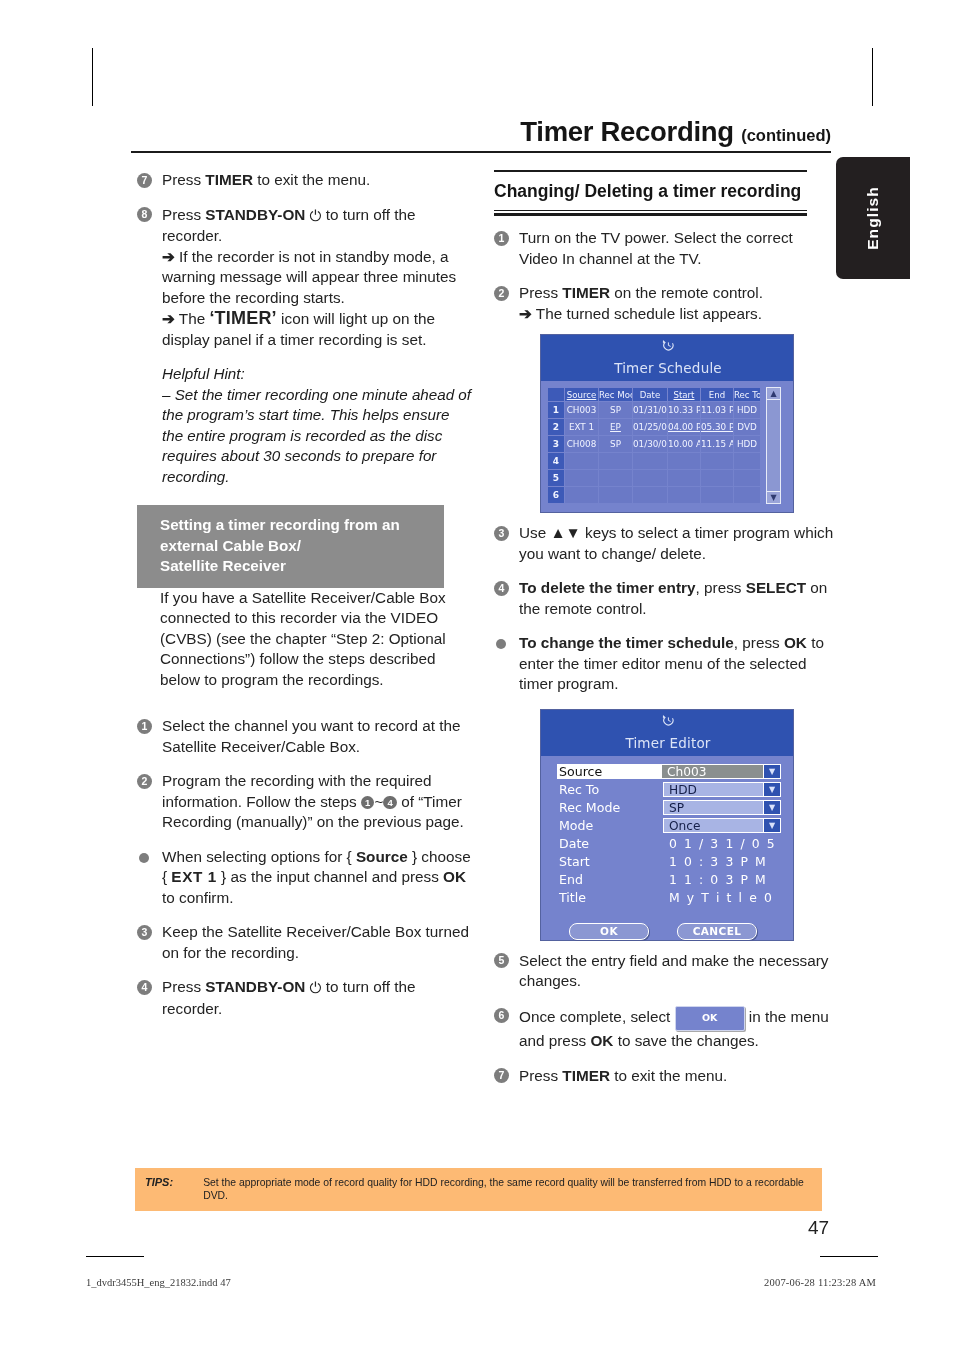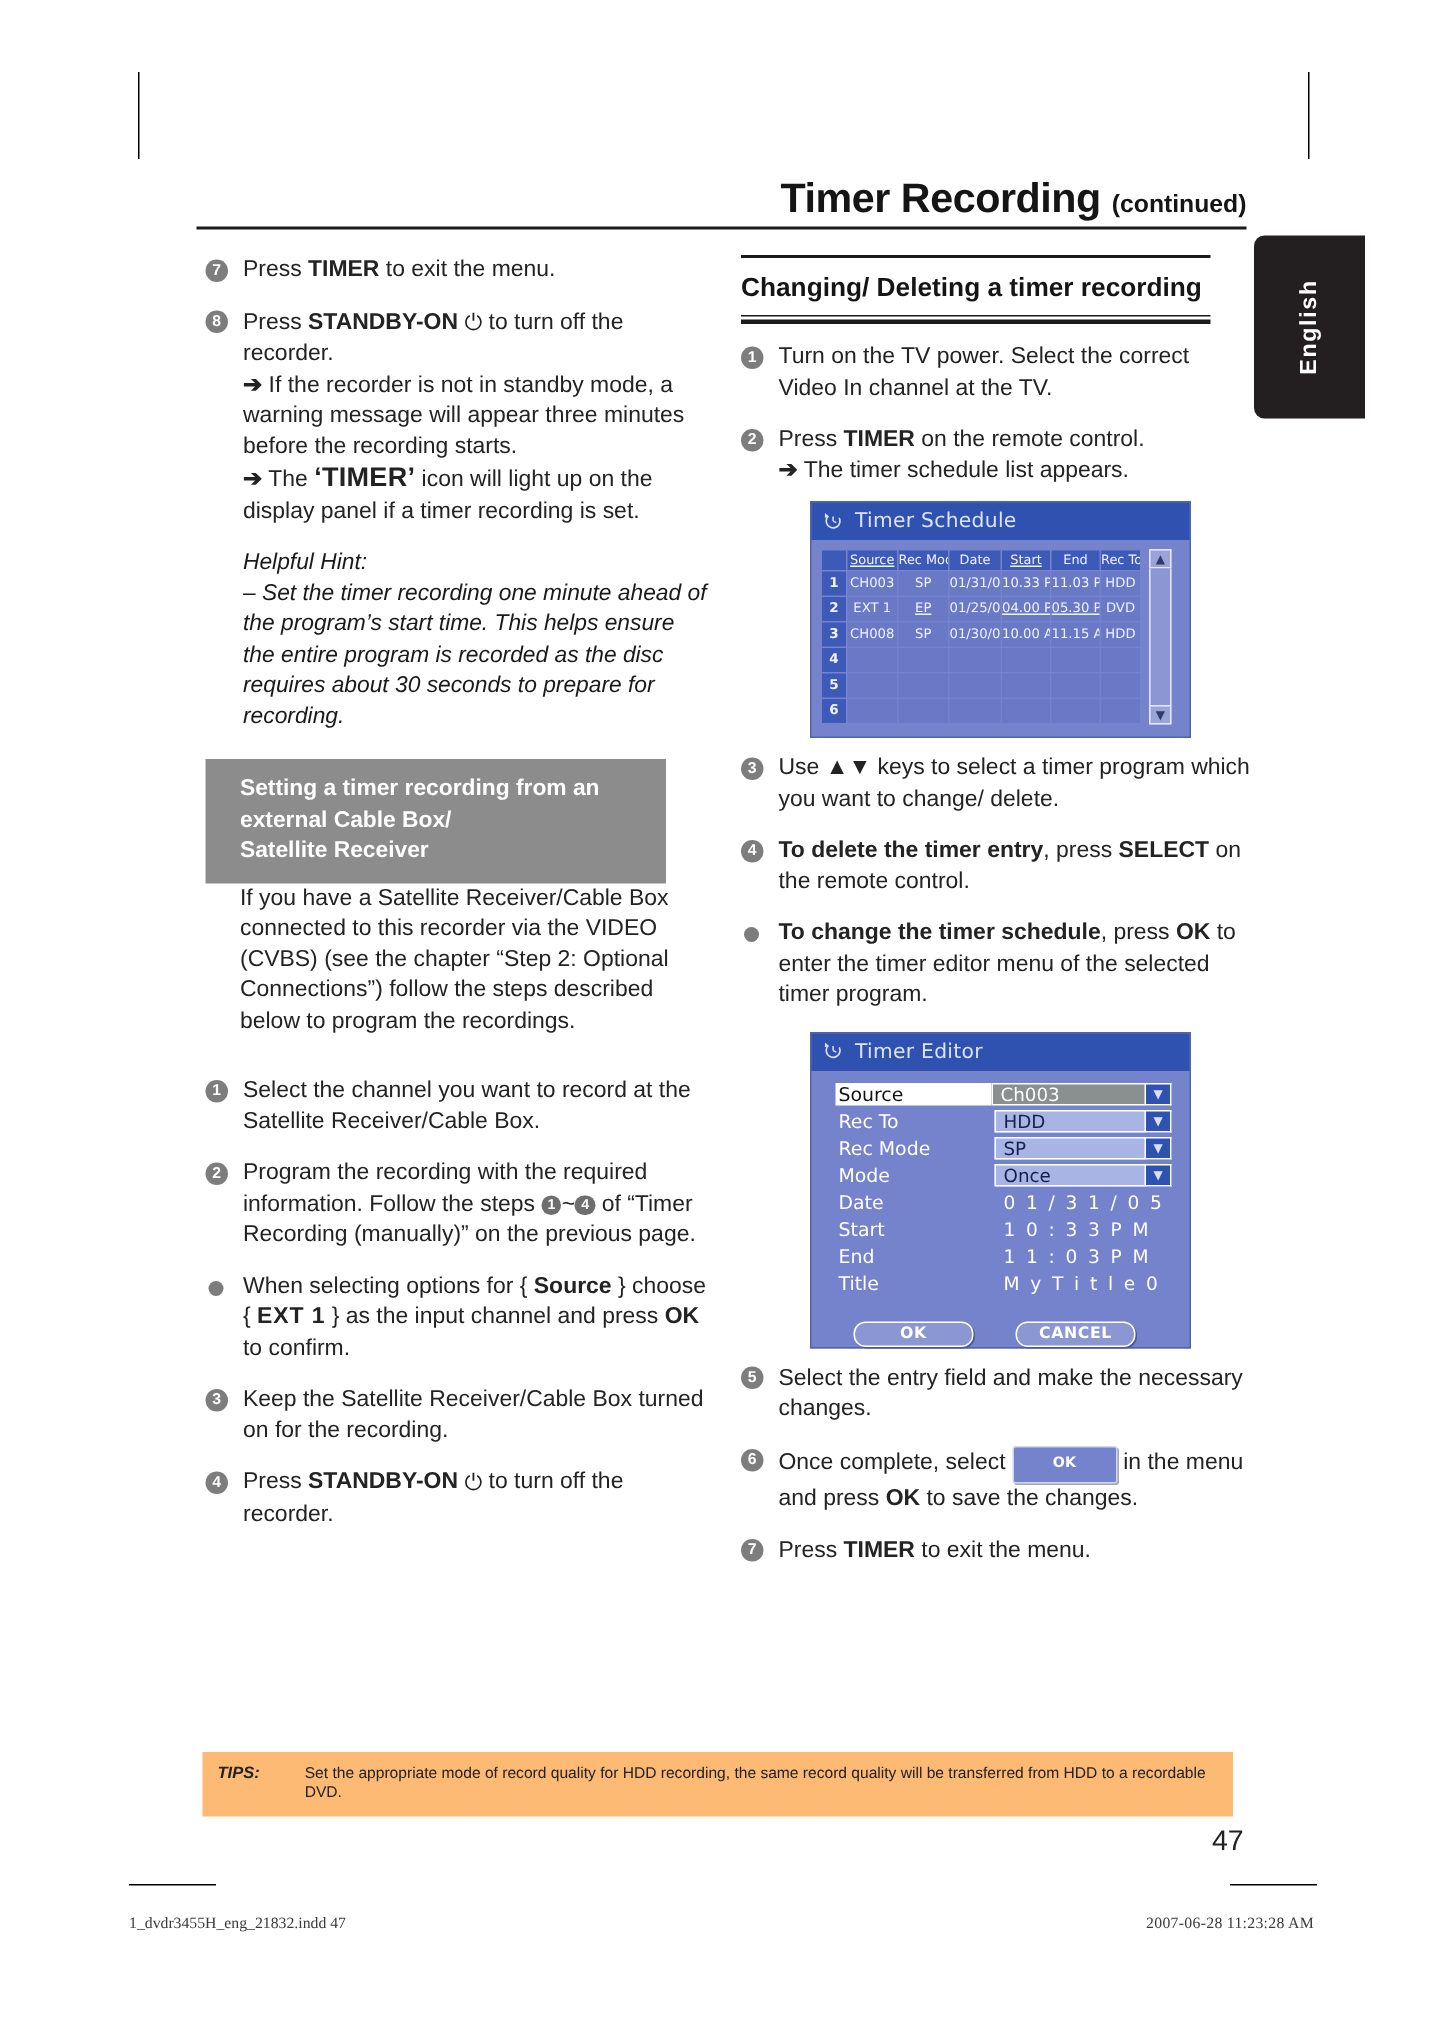--- a/index.html
+++ b/index.html
@@ -136,20 +136,21 @@
     font-family:"DejaVu Sans", sans-serif;
     box-sizing:border-box;
   }
   .osd-title {
     background:#2f52b0;
     color:#dce4f7;
     font-size:13.5px;
     padding:4px 6px 5px 8px;
     display:flex; align-items:center; gap:8px;
     letter-spacing:0.2px;
+    flex-direction:column;
   }
   .clock-ico {
     display:inline-block; width:13px; height:13px;
     position:relative;
   }
   .clock-ico svg { display:block; }
 
   
   .sched-wrap { display:flex; padding:6px 5px 8px 6px; }
   table.sched {
@@ -373,21 +374,21 @@
     <div class="sec-rule-bot"></div>
 
     <div class="blk item">
       <span class="num">1</span>
       <span>Turn on the TV power. Select the correct Video In channel at the TV.</span>
     </div>
 
     <div class="blk item sp-before">
       <span class="num">2</span>
       <span><span>Press </span><b>TIMER</b><span> on the remote control.</span></span>
-      <div><span class="arrow">➔</span> <span>The timer schedule list appears.</span></div>
+      <div><span class="arrow">➔</span> <span>The turned schedule list appears.</span></div>
     </div>
 
     <div class="osd">
       <div class="osd-title">
         <span class="clock-ico">
           <svg width="13" height="13" viewBox="0 0 13 13">
             <path d="M10.5 4.2 A4.6 4.6 0 1 1 3.2 3.0" fill="none" stroke="#dce4f7" stroke-width="1.1"></path>
             <path d="M1.0 1.0 L3.6 3.4 L0.9 4.1 Z" fill="#dce4f7"></path>
             <line x1="6.4" y1="6.4" x2="6.4" y2="3.4" stroke="#dce4f7" stroke-width="1"></line>
             <line x1="6.4" y1="6.4" x2="8.6" y2="7.4" stroke="#dce4f7" stroke-width="1"></line>

